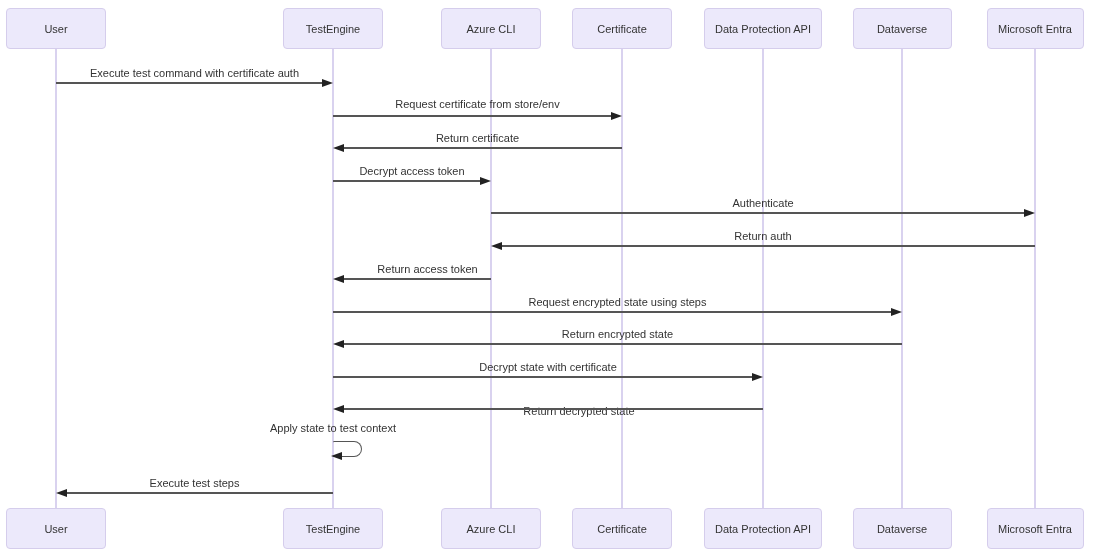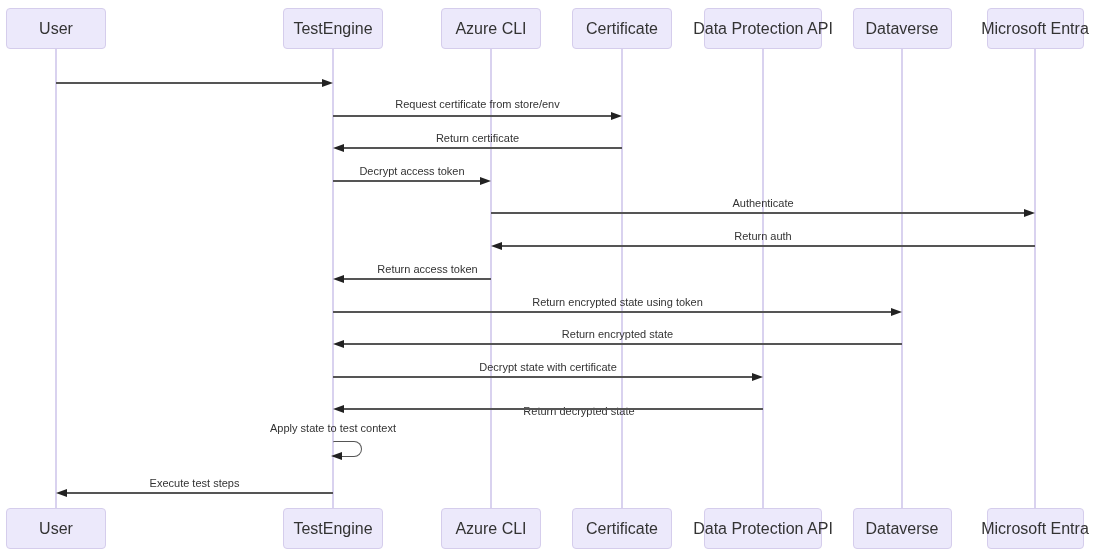--- a/index.html
+++ b/index.html
@@ -15,21 +15,21 @@
   }
   .actor-box {
     position: absolute;
     box-sizing: border-box;
     border-radius: 4px;
     display: flex;
     align-items: center;
     justify-content: center;
   }
   .actor-label {
-    font-size: 16px;
+    font-size: 11px;
     white-space: nowrap;
     text-align: center;
   }
   .lifeline {
     position: absolute;
     width: 2px;
   }
   .msg-label {
     position: absolute;
     transform: translateX(-50%);
@@ -107,41 +107,42 @@
     </div>
     <div class="actor-box" style="left: 852.5px; top: 508px; width: 99px; height: 41px; background: rgb(236, 233, 251); border: 1px solid rgb(213, 205, 236); color: rgb(51, 51, 51);">
       <span class="actor-label">Dataverse</span>
     </div>
     <div class="actor-box" style="left: 986.5px; top: 8px; width: 97px; height: 41px; background: rgb(236, 233, 251); border: 1px solid rgb(213, 205, 236); color: rgb(51, 51, 51);">
       <span class="actor-label">Microsoft Entra</span>
     </div>
     <div class="actor-box" style="left: 986.5px; top: 508px; width: 97px; height: 41px; background: rgb(236, 233, 251); border: 1px solid rgb(213, 205, 236); color: rgb(51, 51, 51);">
       <span class="actor-label">Microsoft Entra</span>
     </div>
+    <div class="msg-label" style="color: rgb(51, 51, 51); left: 194.5px; top: 66px;">Execute test command with certificate auth</div>
     <div class="msg-line" style="left: 56px; width: 267px; top: 82px; background: rgb(85, 85, 85);"></div>
     <div class="head" style="border-left: 11px solid rgb(34, 34, 34); left: 322px; top: 78.5px;"></div>
     <div class="msg-label" style="color: rgb(51, 51, 51); left: 477.5px; top: 97px;">Request certificate from store/env</div>
     <div class="msg-line" style="left: 333px; width: 279px; top: 115px; background: rgb(85, 85, 85);"></div>
     <div class="head" style="border-left: 11px solid rgb(34, 34, 34); left: 611px; top: 111.5px;"></div>
     <div class="msg-label" style="color: rgb(51, 51, 51); left: 477.5px; top: 131px;">Return certificate</div>
     <div class="msg-line" style="left: 343px; width: 279px; top: 147px; background: rgb(85, 85, 85);"></div>
     <div class="head" style="border-right: 11px solid rgb(34, 34, 34); left: 333px; top: 143.5px;"></div>
     <div class="msg-label" style="color: rgb(51, 51, 51); left: 412px; top: 164px;">Decrypt access token</div>
     <div class="msg-line" style="left: 333px; width: 148px; top: 180px; background: rgb(85, 85, 85);"></div>
     <div class="head" style="border-left: 11px solid rgb(34, 34, 34); left: 480px; top: 176.5px;"></div>
     <div class="msg-label" style="color: rgb(51, 51, 51); left: 763px; top: 196px;">Authenticate</div>
     <div class="msg-line" style="left: 491px; width: 534px; top: 212px; background: rgb(85, 85, 85);"></div>
     <div class="head" style="border-left: 11px solid rgb(34, 34, 34); left: 1024px; top: 208.5px;"></div>
     <div class="msg-label" style="color: rgb(51, 51, 51); left: 763px; top: 229px;">Return auth</div>
     <div class="msg-line" style="left: 501px; width: 534px; top: 245px; background: rgb(85, 85, 85);"></div>
     <div class="head" style="border-right: 11px solid rgb(34, 34, 34); left: 491px; top: 241.5px;"></div>
     <div class="msg-label" style="color: rgb(51, 51, 51); left: 412px; top: 262px; padding-left: 31px;">Return access token</div>
     <div class="msg-line" style="left: 343px; width: 148px; top: 278px; background: rgb(85, 85, 85);"></div>
     <div class="head" style="border-right: 11px solid rgb(34, 34, 34); left: 333px; top: 274.5px;"></div>
-    <div class="msg-label" style="color: rgb(51, 51, 51); left: 617.5px; top: 295px;">Return encrypted state using token</div>
+    <div class="msg-label" style="color: rgb(51, 51, 51); left: 617.5px; top: 295px;">Request encrypted state using steps</div>
     <div class="msg-line" style="left: 333px; width: 559px; top: 311px; background: rgb(85, 85, 85);"></div>
     <div class="head" style="border-left: 11px solid rgb(34, 34, 34); left: 891px; top: 307.5px;"></div>
     <div class="msg-label" style="color: rgb(51, 51, 51); left: 617.5px; top: 327px;">Return encrypted state</div>
     <div class="msg-line" style="left: 343px; width: 559px; top: 343px; background: rgb(85, 85, 85);"></div>
     <div class="head" style="border-right: 11px solid rgb(34, 34, 34); left: 333px; top: 339.5px;"></div>
     <div class="msg-label" style="color: rgb(51, 51, 51); left: 548px; top: 360px;">Decrypt state with certificate</div>
     <div class="msg-line" style="left: 333px; width: 420px; top: 376px; background: rgb(85, 85, 85);"></div>
     <div class="head" style="border-left: 11px solid rgb(34, 34, 34); left: 752px; top: 372.5px;"></div>
     <div class="msg-label" style="color: rgb(51, 51, 51); left: 579px; top: 392px; margin-top: 12px;">Return decrypted state</div>
     <div class="msg-line" style="left: 343px; width: 420px; top: 408px; background: rgb(85, 85, 85);"></div>

